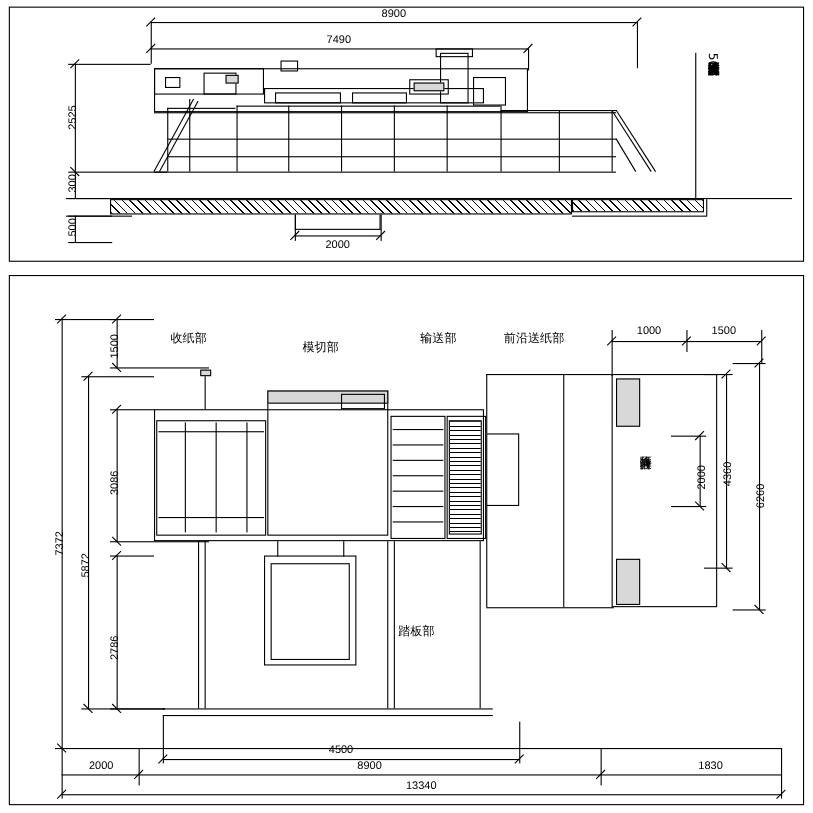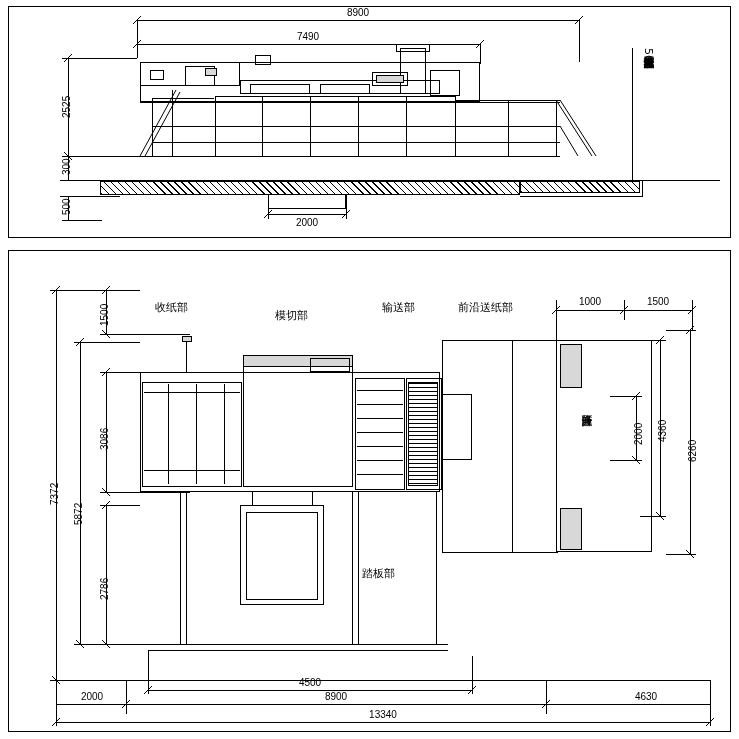--- a/index.html
+++ b/index.html
@@ -221,21 +221,21 @@
   <div class="ln h" style="left:126px;top:704px;width:420px;"></div>
   <div class="ln v" style="left:126px;top:680px;height:34px;"></div>
   <div class="ln v" style="left:546px;top:680px;height:34px;"></div>
   <div class="lbl c" style="left:336px;top:692px;">8900</div>
 
   <div class="ln h" style="left:56px;top:704px;width:70px;"></div>
   <div class="lbl c" style="left:92px;top:692px;">2000</div>
 
   <div class="ln h" style="left:546px;top:704px;width:164px;"></div>
   <div class="ln v" style="left:710px;top:680px;height:46px;"></div>
-  <div class="lbl c" style="left:646px;top:692px;">4630</div>
+  <div class="lbl c" style="left:646px;top:692px;">1830</div>
 
   <div class="ln h" style="left:56px;top:722px;width:654px;"></div>
   <div class="ln v" style="left:56px;top:680px;height:46px;"></div>
   <div class="lbl c" style="left:383px;top:710px;">13340</div>
 
   <svg class="overlay">
     <g stroke="#000" stroke-width="1">
       <line x1="133" y1="24" x2="141" y2="16"></line>
       <line x1="575" y1="24" x2="583" y2="16"></line>
       <line x1="133" y1="48" x2="141" y2="40"></line>

